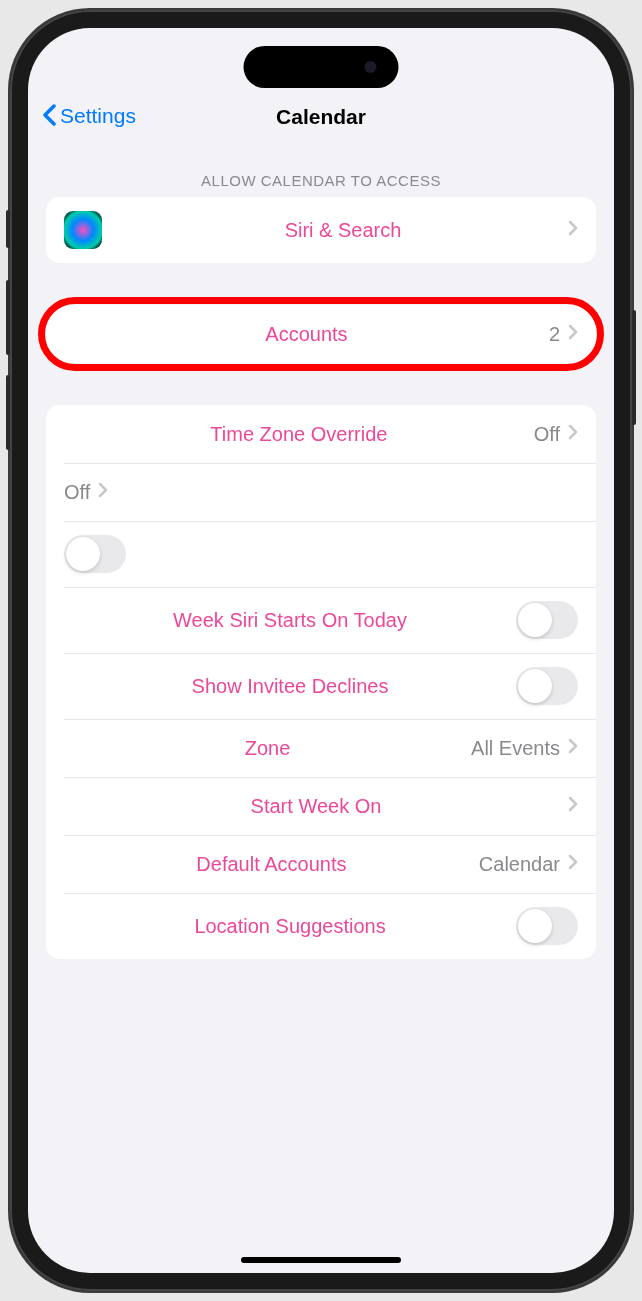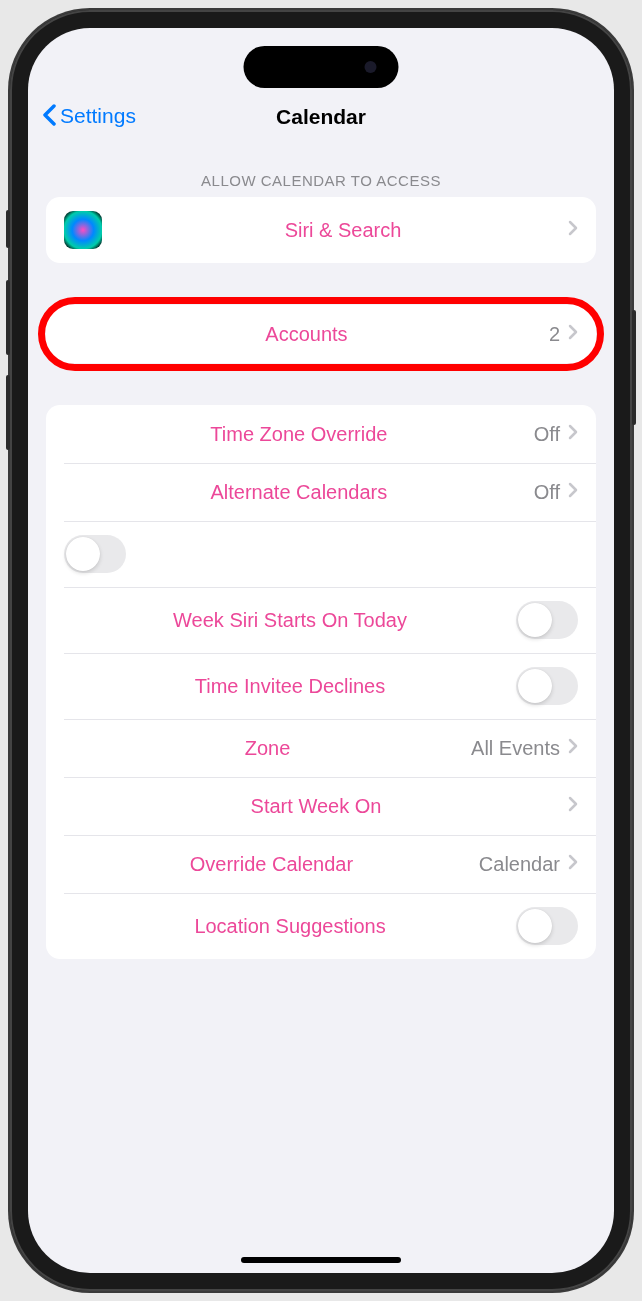--- a/index.html
+++ b/index.html
@@ -287,58 +287,57 @@
 
       <div class="cell-group">
         <div class="cell">
           <div class="cell-label">Time Zone Override</div>
           <div class="cell-value">Off</div>
           <span class="chevron"><svg width="10" height="16" viewBox="0 0 10 16">
                 <path d="M2 2 L8 8 L2 14" stroke="#c7c7cc" stroke-width="2.5" fill="none" stroke-linecap="round" stroke-linejoin="round"></path>
               </svg></span>
         </div>
         <div class="cell">
-          <div class="cell-label">Alternate Calendars</div>
           <div class="cell-value">Off</div>
           <span class="chevron"><svg width="10" height="16" viewBox="0 0 10 16">
                 <path d="M2 2 L8 8 L2 14" stroke="#c7c7cc" stroke-width="2.5" fill="none" stroke-linecap="round" stroke-linejoin="round"></path>
               </svg></span>
         </div>
         <div class="cell">
           <div class="toggle">
               <div class="toggle-knob"></div>
             </div>
         </div>
         <div class="cell">
           <div class="cell-label">Week Siri Starts On Today</div>
           <div class="toggle">
               <div class="toggle-knob"></div>
             </div>
         </div>
         <div class="cell">
-          <div class="cell-label">Time Invitee Declines</div>
+          <div class="cell-label">Show Invitee Declines</div>
           <div class="toggle">
               <div class="toggle-knob"></div>
             </div>
         </div>
         <div class="cell">
           <div class="cell-label">Zone</div>
           <div class="cell-value">All Events</div>
           <span class="chevron"><svg width="10" height="16" viewBox="0 0 10 16">
                 <path d="M2 2 L8 8 L2 14" stroke="#c7c7cc" stroke-width="2.5" fill="none" stroke-linecap="round" stroke-linejoin="round"></path>
               </svg></span>
         </div>
         <div class="cell">
           <div class="cell-label">Start Week On</div>
           <span class="chevron"><svg width="10" height="16" viewBox="0 0 10 16">
                 <path d="M2 2 L8 8 L2 14" stroke="#c7c7cc" stroke-width="2.5" fill="none" stroke-linecap="round" stroke-linejoin="round"></path>
               </svg></span>
         </div>
         <div class="cell">
-          <div class="cell-label">Override Calendar</div>
+          <div class="cell-label">Default Accounts</div>
           <div class="cell-value">Calendar</div>
           <span class="chevron"><svg width="10" height="16" viewBox="0 0 10 16">
                 <path d="M2 2 L8 8 L2 14" stroke="#c7c7cc" stroke-width="2.5" fill="none" stroke-linecap="round" stroke-linejoin="round"></path>
               </svg></span>
         </div>
         <div class="cell">
           <div class="cell-label">Location Suggestions</div>
           <div class="toggle">
               <div class="toggle-knob"></div>
             </div>

